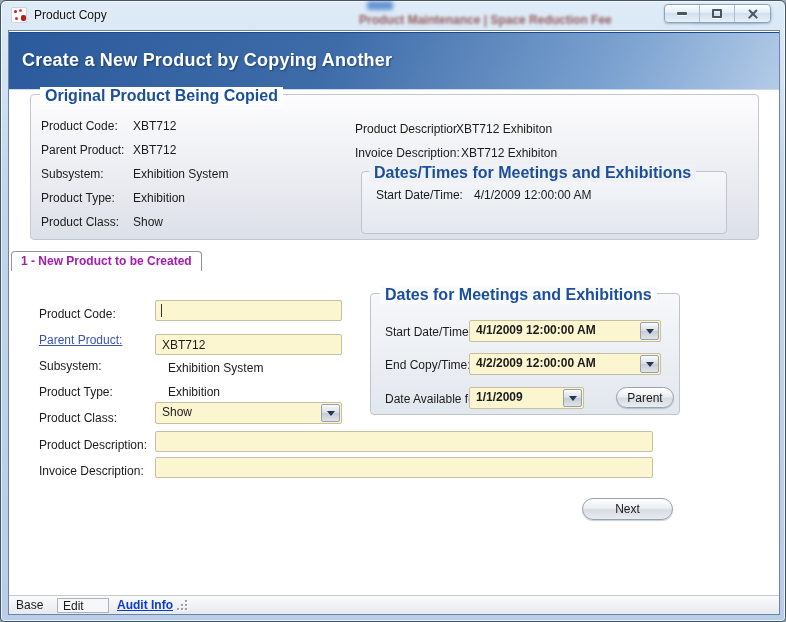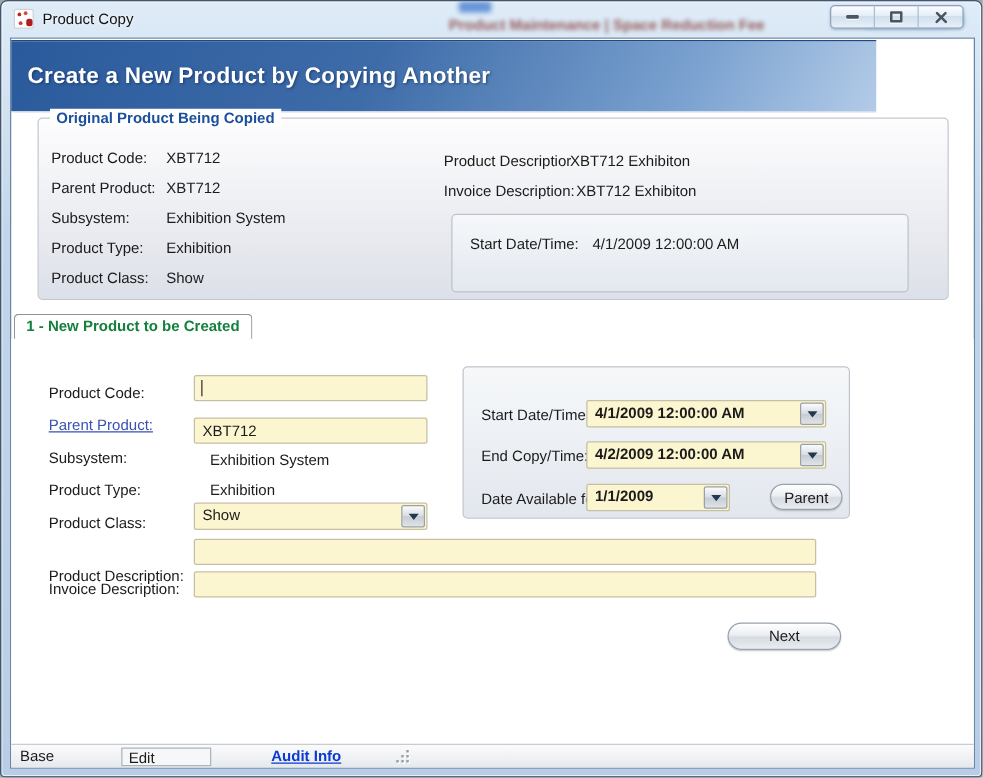--- a/index.html
+++ b/index.html
@@ -24,55 +24,55 @@
   .winbtn:last-child{border-right:none;}
   .glyph-min{width:10px;height:3px;background:#49555f;border-radius:1px;box-shadow:0 1px 0 rgba(255,255,255,.8);}
   .glyph-max{width:10px;height:9px;border:2px solid #49555f;border-radius:1px;box-shadow:0 1px 0 rgba(255,255,255,.8);}
   .glyph-x{position:relative;width:12px;height:12px;}
   .glyph-x i,.glyph-x b{position:absolute;top:5px;left:0;width:12px;height:2.4px;background:#49555f;border-radius:1px;}
   .glyph-x i{transform:rotate(45deg);}
   .glyph-x b{transform:rotate(-45deg);}
   
   .content{position:absolute;left:7px;top:29px;width:772px;height:585px;background:#fff;border:1px solid #6c87a6;}
   
-  .banner{position:absolute;top:1px;left:0;width:692px;height:58px;background:linear-gradient(115deg,#2b5a9c 0%,#3e6ca9 42%,#7ba2d0 78%,#b3cbe7 100%);border-top:1px solid #1d4a86;border-bottom:1px solid #c9d8ea;}
+  .banner{position:absolute;top:1px;left:0;width:770px;height:58px;background:linear-gradient(115deg,#2b5a9c 0%,#3e6ca9 42%,#7ba2d0 78%,#b3cbe7 100%);border-top:1px solid #1d4a86;border-bottom:1px solid #c9d8ea;}
   .banner-title{position:absolute;left:13px;top:17px;color:#fff;font-size:18px;font-weight:700;letter-spacing:.2px;text-shadow:1px 1px 2px rgba(10,35,70,.55);}
   
   .groupbox{position:absolute;border:1px solid #c3c7cf;border-radius:4px;}
-  .gb-title{position:absolute;top:-8px;left:9px;padding:0 5px;font-size:12px;font-weight:700;color:#1b4f9c;white-space:nowrap;}
+  .gb-title{position:absolute;top:-8px;left:9px;padding:0 5px;font-size:16px;font-weight:700;color:#1b4f9c;white-space:nowrap;}
   .orig-group{left:21px;top:63px;width:729px;height:146px;background:linear-gradient(to bottom,#fdfdfe,#ecedf2 55%,#dce0e8);}
   .orig-group .gb-title{background:#fff;}
   .nested-group{left:330px;top:76px;width:366px;height:63px;background:linear-gradient(to bottom,#f5f7fa,#e3e8ef);border-color:#bfc4cc;}
   .nested-group .gb-title{background:#eff1f5;left:7px;}
   .dates-group{left:361px;top:22px;width:310px;height:122px;background:linear-gradient(to bottom,#f6f8fa,#e2e7ee);border-color:#bfc4cc;}
   .dates-group .gb-title{background:#fafbfc;}
   .lbl{position:absolute;font-size:12px;color:#1b1b1b;white-space:nowrap;}
   .val{position:absolute;font-size:12px;color:#1b1b1b;white-space:nowrap;}
   
   .tab{position:absolute;font-size:12px;border:1px solid #b9bdc4;border-bottom:none;border-radius:4px 4px 0 0;padding:0 9px;white-space:nowrap;}
-  .tab-active{left:2px;top:220px;height:20px;line-height:19px;background:#fff;border-color:#8f949c;font-weight:700;color:#15803d;z-index:2;}
+  .tab-active{left:2px;top:220px;height:20px;line-height:19px;background:#fff;border-color:#8f949c;font-weight:700;color:#a21caf;z-index:2;}
   .tab-inactive{left:186px;top:222px;height:18px;line-height:17px;background:linear-gradient(to bottom,#fbfcfd,#e7e9ed);color:#70767f;}
   .tabpanel{position:absolute;left:0;top:240px;width:770px;height:326px;background:#fff;}
   
   .yfield{position:absolute;background:#fcf6d0;border:1px solid #c6bfa4;border-radius:2px;font-size:12px;color:#1b1b1b;padding:0 6px;font-family:"Liberation Sans",sans-serif;}
   input.yfield{outline:none;}
   .caret{position:absolute;width:1px;height:13px;background:#333;pointer-events:none;}
   .combo{position:absolute;display:flex;background:#fcf6d0;border:1px solid #c6bfa4;border-radius:2px;}
   .combo .ctext{flex:1;font-size:12px;line-height:19px;padding:0 6px;color:#1b1b1b;white-space:nowrap;overflow:hidden;}
   .combo .cdate{font-weight:600;}
   .cbtn{width:19px;margin:1px;border:1px solid #98a0ab;border-radius:2px;background:linear-gradient(to bottom,#fafbfc,#d9dee4 48%,#c6ccd4 52%,#e0e4e9);display:flex;align-items:center;justify-content:center;}
   .carrow{width:0;height:0;border-left:4px solid transparent;border-right:4px solid transparent;border-top:5px solid #22384f;}
   .link{font-size:12px;color:#3a52b4;text-decoration:underline;cursor:pointer;}
   .pill-btn{position:absolute;border:1px solid #98a1ac;border-radius:11px;background:linear-gradient(to bottom,#fff,#ebeef2 45%,#d7dce2 55%,#e9ecf0);font-size:12px;color:#1a1a1a;display:flex;align-items:center;justify-content:center;box-shadow:0 1px 1px rgba(120,130,145,.4);cursor:pointer;}
   
-  .statusbar{position:absolute;left:0;bottom:0;width:770px;height:19px;background:linear-gradient(to bottom,#fbfbfc,#e6e9ed);border-top:1px solid #c8ccd2;display:flex;align-items:center;font-size:12px;color:#1b1b1b;gap:40px;}
+  .statusbar{position:absolute;left:0;bottom:0;width:770px;height:19px;background:linear-gradient(to bottom,#fbfbfc,#e6e9ed);border-top:1px solid #c8ccd2;display:flex;align-items:center;font-size:12px;color:#1b1b1b;}
   .sb-base{width:48px;padding-left:7px;}
   .sb-panel{height:15px;line-height:14px;background:#f6f7f8;border:1px solid #aeb3b9;padding:0 5px;white-space:nowrap;overflow:hidden;}
   .sb-ctx{flex:1;margin-right:4px;}
-  .sb-edit{width:72px;margin-right:8px;}
+  .sb-edit{width:52px;margin-right:8px;}
   .sb-audit{color:#0b3ad2;text-decoration:underline;font-weight:700;margin-right:4px;white-space:nowrap;cursor:pointer;}
   .grip{position:relative;width:10px;height:10px;margin-right:3px;}
   .grip i{position:absolute;width:2px;height:2px;background:#9aa0a8;box-shadow:1px 1px 0 #fff;}
   .grip .g1{right:0;bottom:0;}
   .grip .g2{right:0;bottom:4px;}
   .grip .g3{right:0;bottom:8px;}
   .grip .g4{right:4px;bottom:0;}
   .grip .g5{right:4px;bottom:4px;}
   .grip .g6{right:8px;bottom:0;}
 </style>
@@ -128,20 +128,21 @@
       <div class="val" style="left:102px;top:96px;">Exhibition</div>
       <div class="lbl" style="left:10px;top:120px;">Product Class:</div>
       <div class="val" style="left:102px;top:120px;">Show</div>
 
       <div class="lbl" style="left:324px;top:27px;">Product Descriptior</div>
       <div class="val" style="left:425px;top:27px;">XBT712 Exhibiton</div>
       <div class="lbl" style="left:324px;top:51px;">Invoice Description:</div>
       <div class="val" style="left:430px;top:51px;">XBT712 Exhibiton</div>
 
       <div class="groupbox nested-group">
+        <div class="gb-title">Dates/Times for Meetings and Exhibitions</div>
         <div class="lbl" style="left:14px;top:16px;">Start Date/Time:</div>
         <div class="val" style="left:112px;top:16px;">4/1/2009 12:00:00 AM</div>
       </div>
     </div>
 
     <div class="tab tab-active">1 - New Product to be Created</div>
 
     <div class="tabpanel">
 
       <div class="lbl" style="left:30px;top:36px;">Product Code:</div>
@@ -159,20 +160,21 @@
 
       <div class="lbl" style="left:30px;top:140px;">Product Class:</div>
       <div class="combo" style="left:146px;top:131px;width:187px;height:22px;">
         <div class="ctext">Show</div>
         <div class="cbtn">
             <span class="carrow"></span>
           </div>
       </div>
 
       <div class="groupbox dates-group">
+        <div class="gb-title">Dates for Meetings and Exhibitions</div>
 
         <div class="lbl" style="left:14px;top:31px;">Start Date/Time:</div>
         <div class="combo" style="left:98px;top:26px;width:192px;height:22px;">
           <div class="ctext cdate">4/1/2009 12:00:00 AM</div>
           <div class="cbtn">
               <span class="carrow"></span>
             </div>
         </div>
 
         <div class="lbl" style="left:14px;top:64px;">End Copy/Time:</div>
@@ -186,21 +188,21 @@
         <div class="lbl" style="left:14px;top:98px;">Date Available for Sale:</div>
         <div class="combo" style="left:98px;top:93px;width:115px;height:22px;">
           <div class="ctext cdate">1/1/2009</div>
           <div class="cbtn">
               <span class="carrow"></span>
             </div>
         </div>
         <div class="pill-btn" style="left:245px;top:93px;width:58px;height:21px;">Parent</div>
       </div>
 
-      <div class="lbl" style="left:30px;top:167px;margin-top:16px;">Product Description:</div>
+      <div class="lbl" style="left:30px;top:167px;">Product Description:</div>
       <input class="yfield" style="left: 146px; top: 160px; width: 498px; height: 21px;" value="">
 
       <div class="lbl" style="left:30px;top:193px;">Invoice Description:</div>
       <input class="yfield" style="left: 146px; top: 186px; width: 498px; height: 21px;" value="">
 
       <div class="pill-btn" style="left:573px;top:227px;width:91px;height:22px;">Next</div>
     </div>
 
     <div class="statusbar">
       <div class="sb-base">Base</div>

